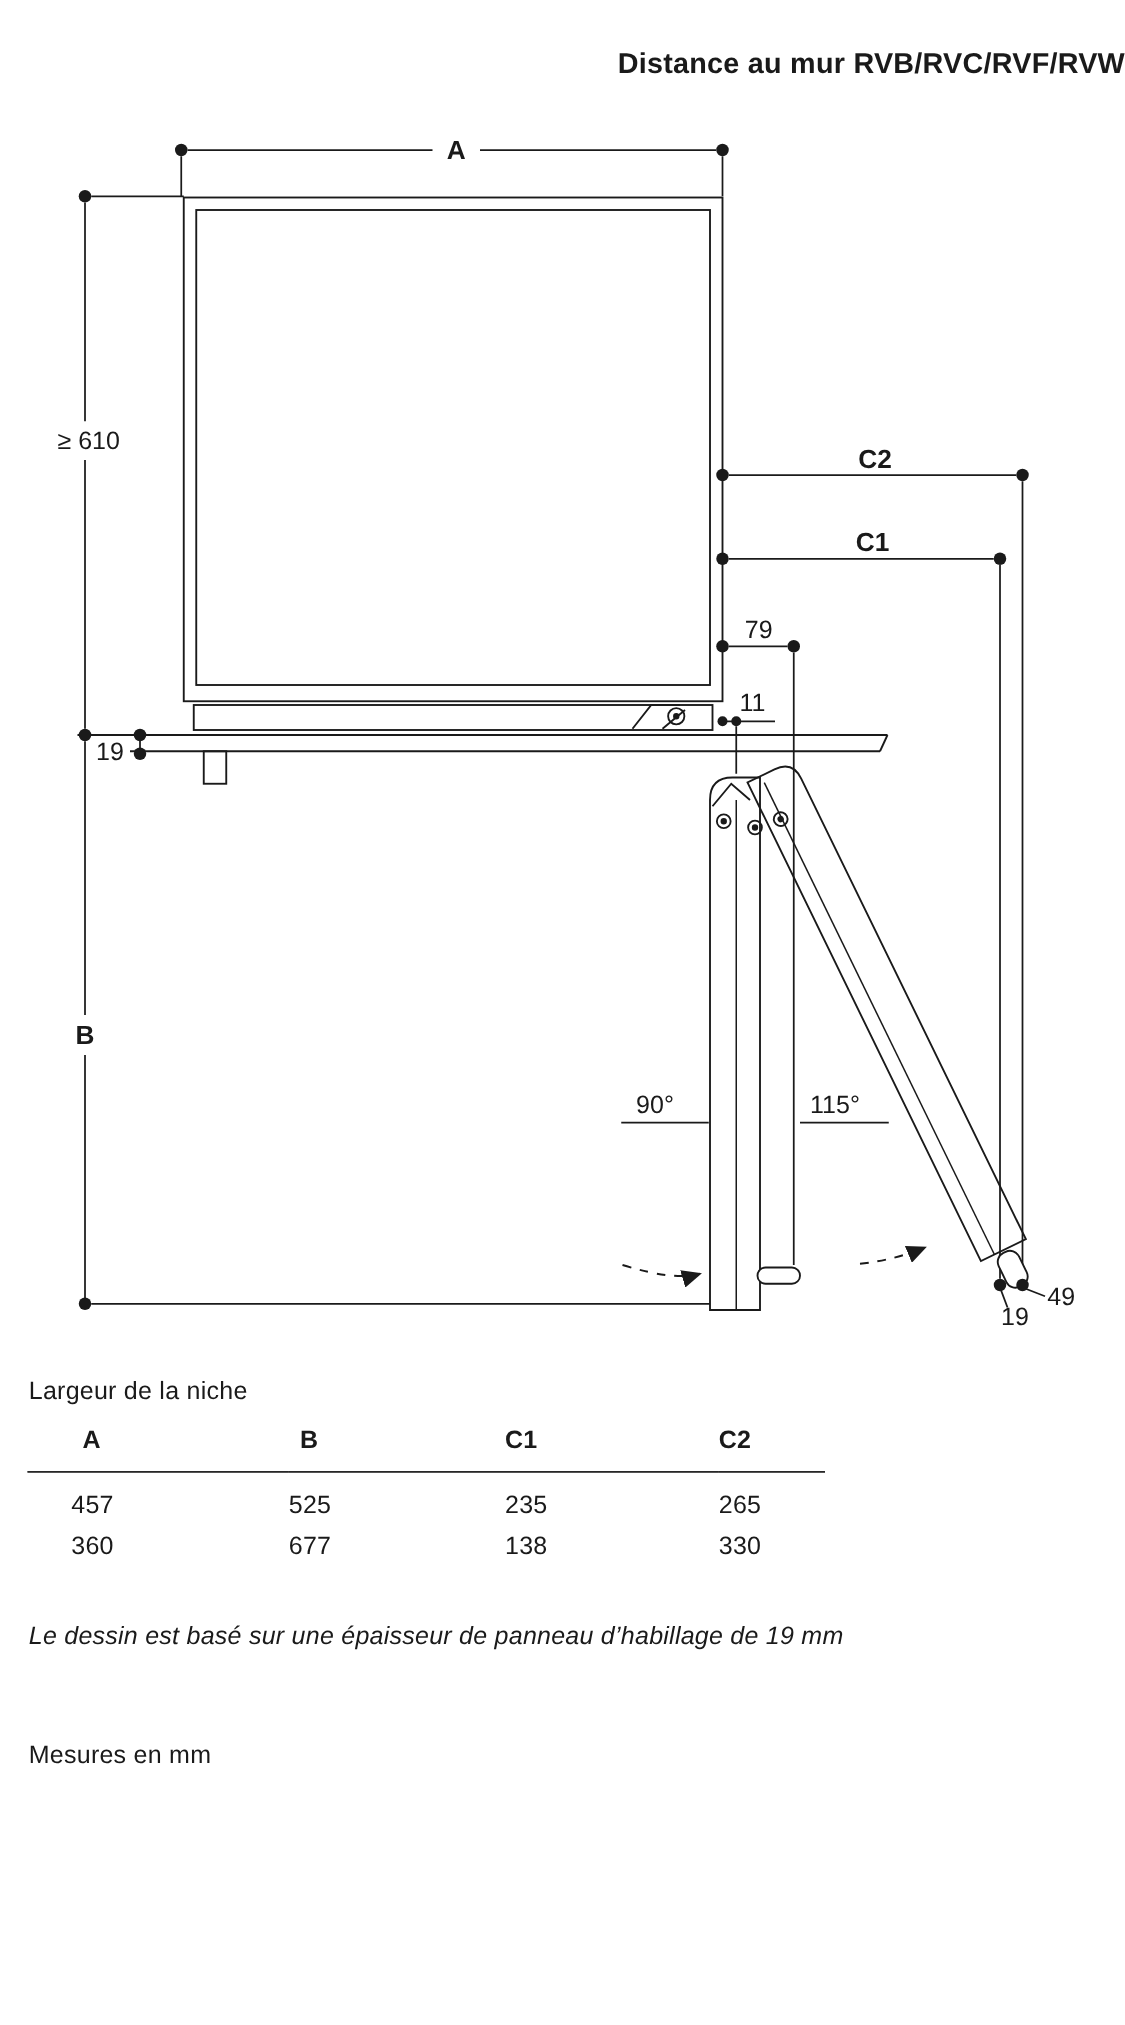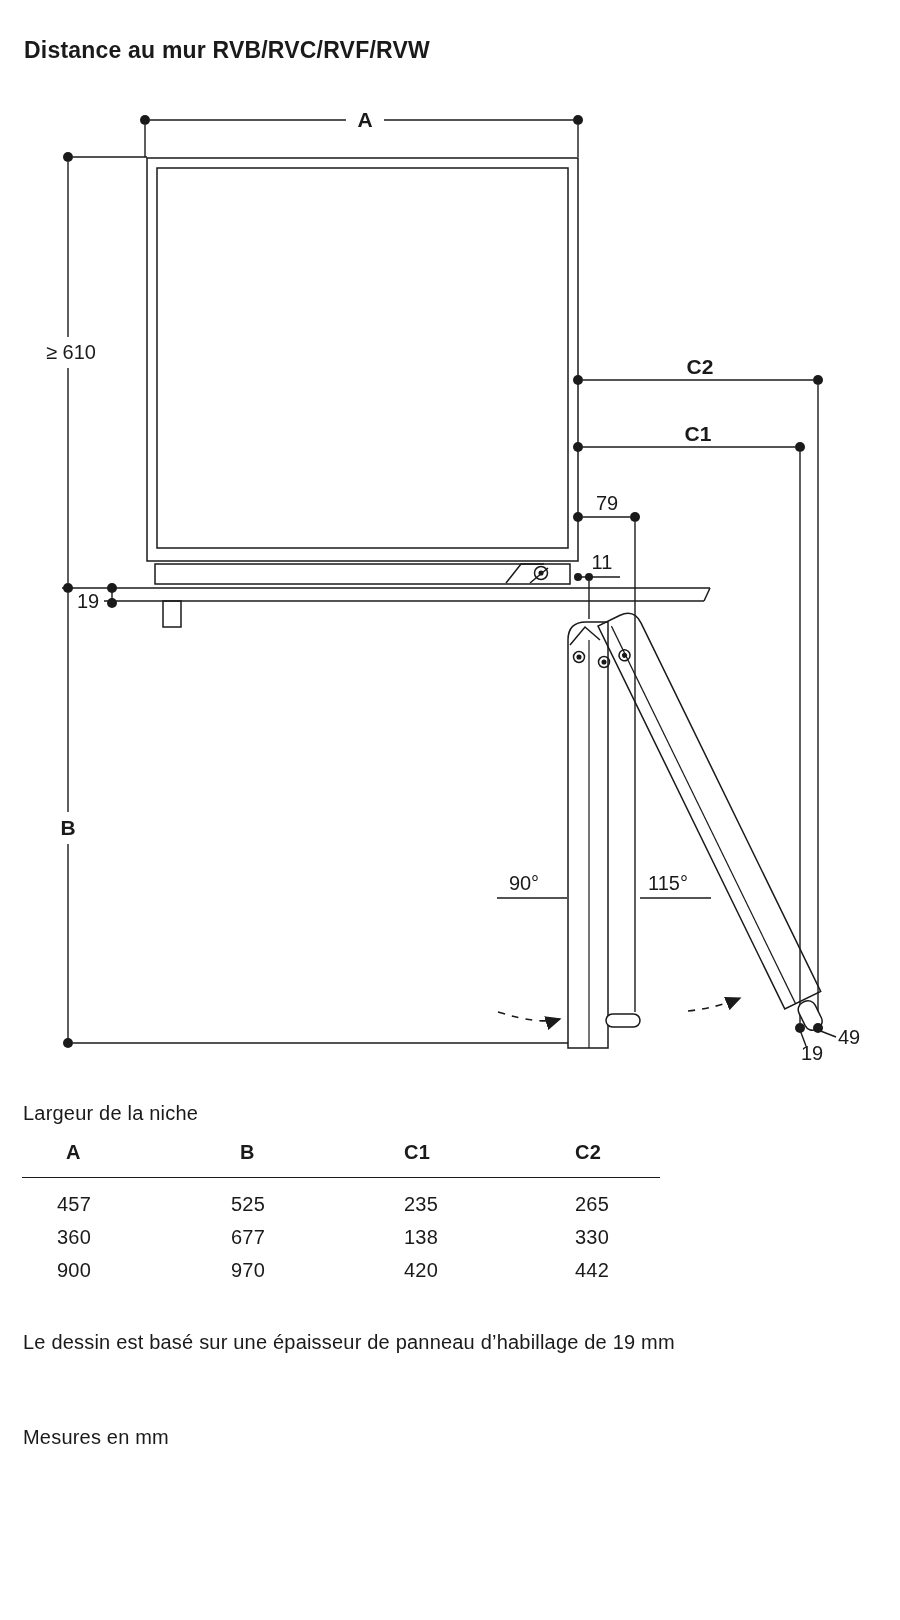--- a/index.html
+++ b/index.html
@@ -8,20 +8,21 @@
     width:900px; height:1620px;
     color:#1a1a1a;
     font-family:"Liberation Sans", sans-serif;
     position:relative;
     overflow:hidden;
   }
   .page-title {
     font-size:23px; font-weight:bold; letter-spacing:.2px;
     line-height:27px;
     margin:37px 0 0 24px;
+    text-align:right;
   }
   svg.diagram { display:block; margin-top:36px; }
   svg.diagram text { fill:#1a1a1a; }
   .table-title {
     font-size:20px; letter-spacing:.2px; line-height:26px;
     margin:0 0 0 23px;
   }
   table.niche {
     border-collapse:collapse;
     margin:14px 0 0 22px;
@@ -41,20 +42,21 @@
   table.niche thead th:nth-child(2){ width:173px; padding-left:9px; }
   table.niche thead th:nth-child(3){ width:171px; }
   table.niche thead th:nth-child(4){ width:85px; }
   table.niche tbody td { padding:4px 0; }
   table.niche tbody td:nth-child(1){ padding-left:35px; }
   table.niche tbody tr:first-child td { padding-top:14px; }
   .footnote {
     margin:40px 0 0 23px;
     font-size:20px; letter-spacing:.2px; line-height:31px;
     max-width:820px;
+    font-style:italic;
   }
   .units-note {
     margin:66px 0 0 23px;
     font-size:20px; letter-spacing:.2px; line-height:26px;
   }
 </style>
 </head>
 <body>
 
 <h1 class="page-title">Distance au mur RVB/RVC/RVF/RVW</h1>
@@ -216,26 +218,20 @@
       <td>525</td>
       <td>235</td>
       <td>265</td>
     </tr>
     <tr>
       <td>360</td>
       <td>677</td>
       <td>138</td>
       <td>330</td>
     </tr>
-    <tr>
-      <td>900</td>
-      <td>970</td>
-      <td>420</td>
-      <td>442</td>
-    </tr>
   </tbody>
 </table>
 
 <div class="footnote">
   <div>Le dessin est basé sur une épaisseur de panneau d’habillage de 19 mm</div>
 </div>
 
 <div class="units-note">Mesures en mm</div>
 
 </body></html>

